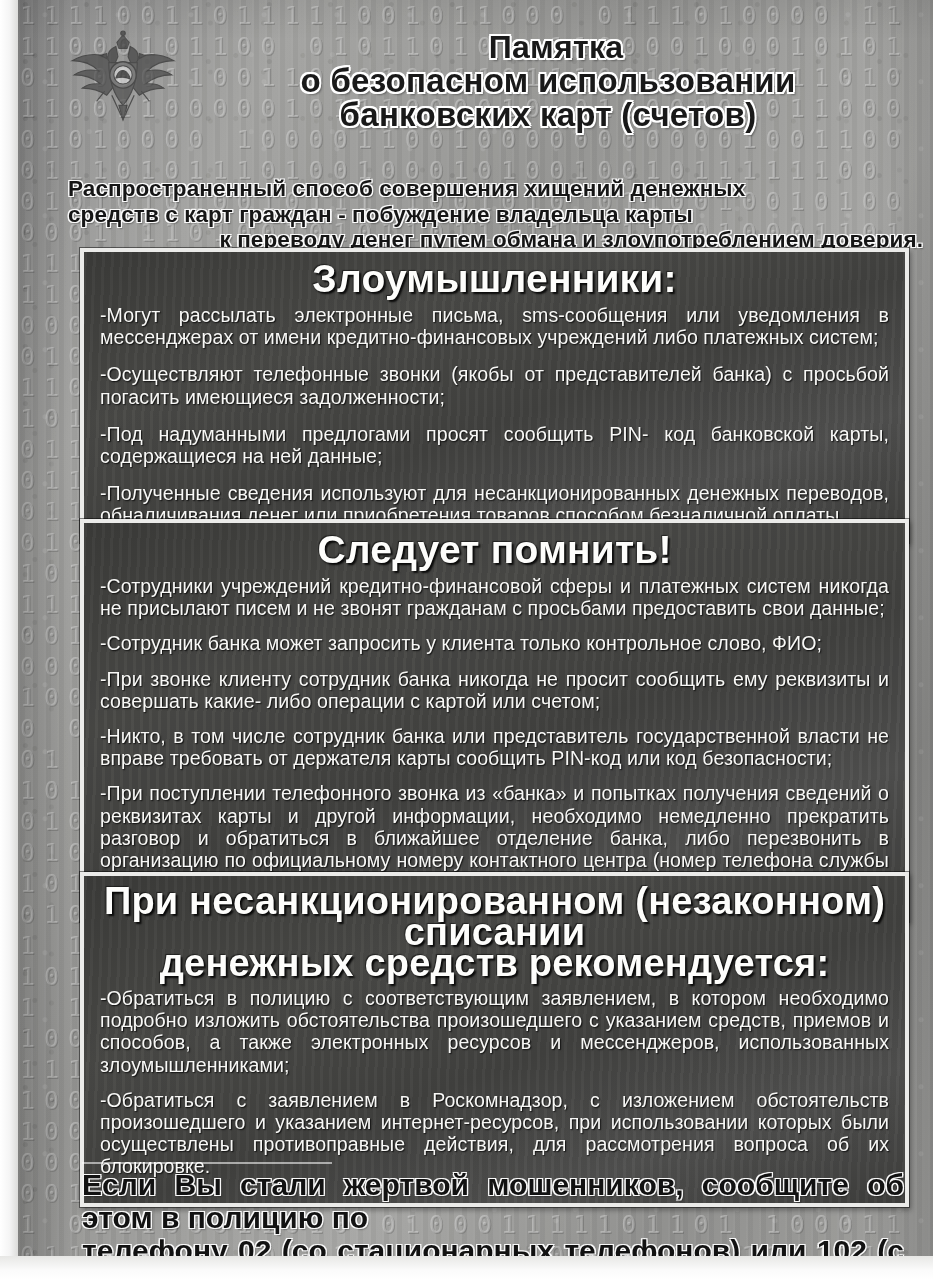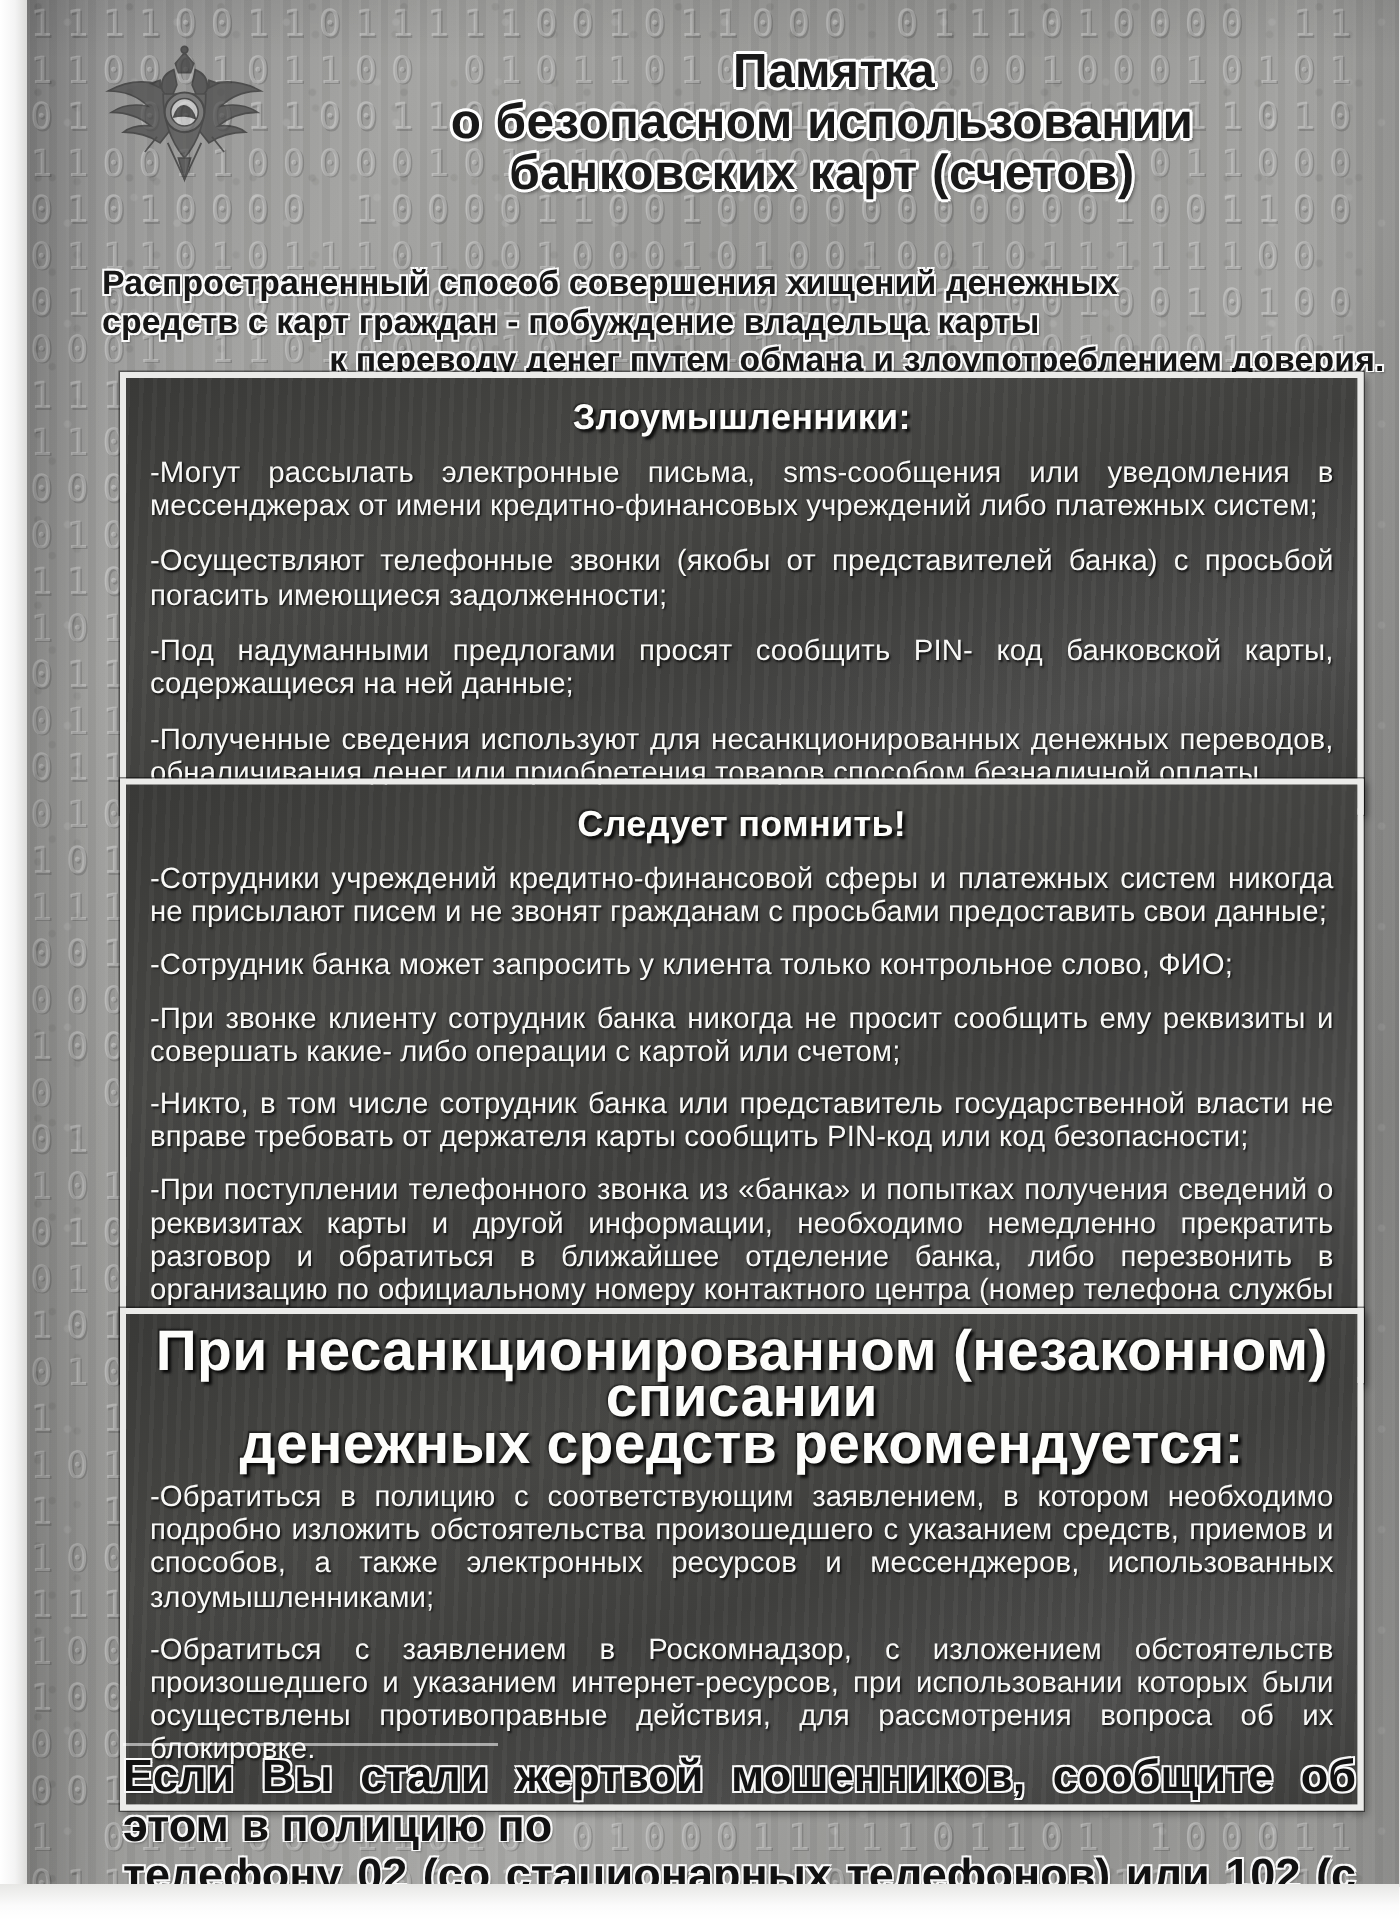--- a/index.html
+++ b/index.html
@@ -138,21 +138,21 @@
         rgba(255,255,255,.028) 0 3px, rgba(0,0,0,.035) 3px 9px),
       linear-gradient(160deg, #3c3c3a 0%, #4a4a47 30%, #424240 55%, #515150 78%, #3f3f3d 100%);
     box-shadow: 0 0 0 1px rgba(0,0,0,.45), 2px 3px 5px rgba(0,0,0,.35);
     padding: 10px 16px 12px 16px;
     color: #f3f3f1;
   }
   .panel-inner { position: relative; }
   .panel-title {
     text-align: center;
     font-weight: bold;
-    font-size: 24px;
+    font-size: 39px;
     line-height: 34px;
     color: #fbfbf9;
     text-shadow: 2px 2px 2px rgba(0,0,0,.85), -1px -1px 1px rgba(0,0,0,.5);
     margin-bottom: 8px;
     letter-spacing: .2px;
   }
   .panel-title.two-line { font-size: 38px; line-height: 31px; }
 
   .bullet {
     font-weight: normal;

